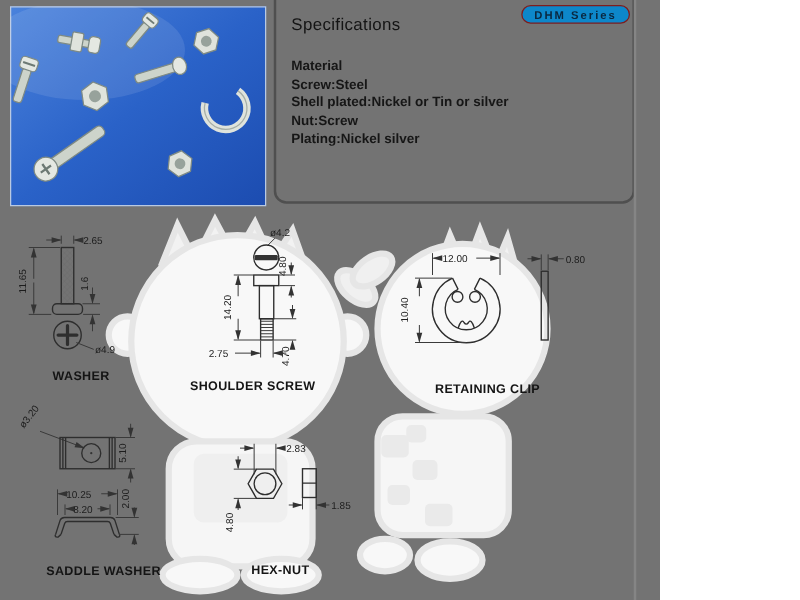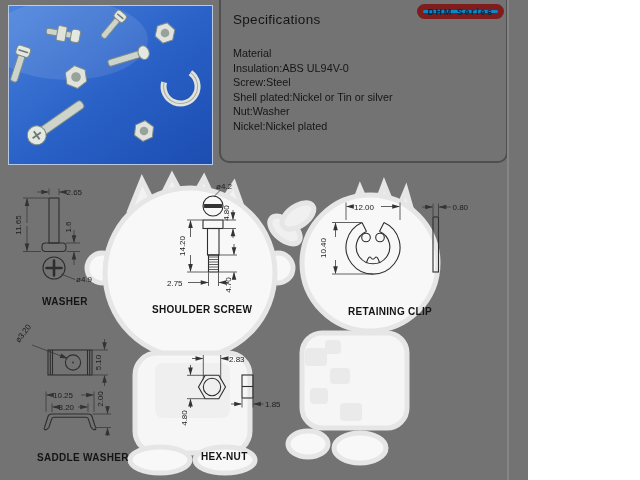--- a/index.html
+++ b/index.html
@@ -7,24 +7,24 @@
         font-family:"Liberation Sans",sans-serif;color:#1a1a1a;}
   
   .divider{position:absolute;left:507px;top:0;width:2px;height:480px;background:#858585;}
   .side-panel{position:absolute;left:540px;top:0;width:100px;height:480px;background:#dde9ec;border-left:1px solid #cfdfe4;}
   
   .photo{position:absolute;left:8px;top:5px;width:205px;height:160px;}
   
   .spec-panel{position:absolute;left:219px;top:-12px;width:289px;height:175px;box-sizing:border-box;
               border:2px solid #4f4f4f;border-radius:10px;background:transparent;}
   .spec-title{position:absolute;left:233px;top:12px;font-size:13.5px;letter-spacing:.3px;color:#141414;}
-  .spec-lines{position:absolute;left:233px;top:46px;font-size:10.8px;line-height:14.6px;color:#161616;}
+  .spec-lines{position:absolute;left:233px;top:46px;font-size:10.8px;line-height:14.6px;color:#161616;font-weight:bold;}
   .badge{position:absolute;left:417px;top:4px;width:87px;height:15px;border-radius:8px;
          background:#0d87ca;color:#0a2740;font-size:9px;font-weight:bold;letter-spacing:1.6px;
-         display:flex;align-items:center;justify-content:center;z-index:6;border:6px solid #7f1d1d;box-sizing:border-box;}
+         display:flex;align-items:center;justify-content:center;z-index:6;border:1px solid #7f1d1d;box-sizing:border-box;}
   
   .dwg{position:absolute;z-index:2;}
   .dwg-label{position:absolute;z-index:3;font-size:10px;font-weight:bold;letter-spacing:.3px;color:#141414;}
   .wm{position:absolute;left:30px;top:168px;z-index:0;}
   svg text{font-family:"Liberation Sans",sans-serif;}
   .ol{fill:none;stroke:#2e2e2e;stroke-width:1.1;}
   .dim{fill:none;stroke:#3a3a3a;stroke-width:.8;}
   .dt{font-size:8px;fill:#1d1d1d;}
 </style>
 </head>
@@ -119,25 +119,24 @@
         <path d="M-9,-5.2 L0,-10.4 L9,-5.2 L9,5.2 L0,10.4 L-9,5.2 Z" fill="#dfe3dc" stroke="#7e8a84"></path>
         <circle r="4.3" fill="#97a29b"></circle>
       </g>
     </g>
   </svg>
 
   <div class="spec-panel"></div>
   <div class="spec-title">Specifications</div>
   <div class="spec-lines">
     <div>Material</div>
-    <div>Insulation:ABS UL94V-0</div>
     <div>Screw:Steel</div>
     <div>Shell plated:Nickel or Tin or  silver</div>
-    <div>Nut:Washer</div>
-    <div>Nickel:Nickel plated</div>
+    <div>Nut:Screw</div>
+    <div>Plating:Nickel silver</div>
   </div>
   <div class="badge">DHM Series</div>
 
   <div class="divider"></div>
   <div class="side-panel"></div>
 
   <svg class="dwg" style="left:8px;top:182px" width="135" height="125" viewBox="0 0 135 125">
     <defs>
       <marker id="a1" markerWidth="9" markerHeight="6" refX="8" refY="3" orient="auto" markerUnits="userSpaceOnUse">
         <path d="M9,3 L1,.7 L1,5.3 Z" fill="#333"></path>

